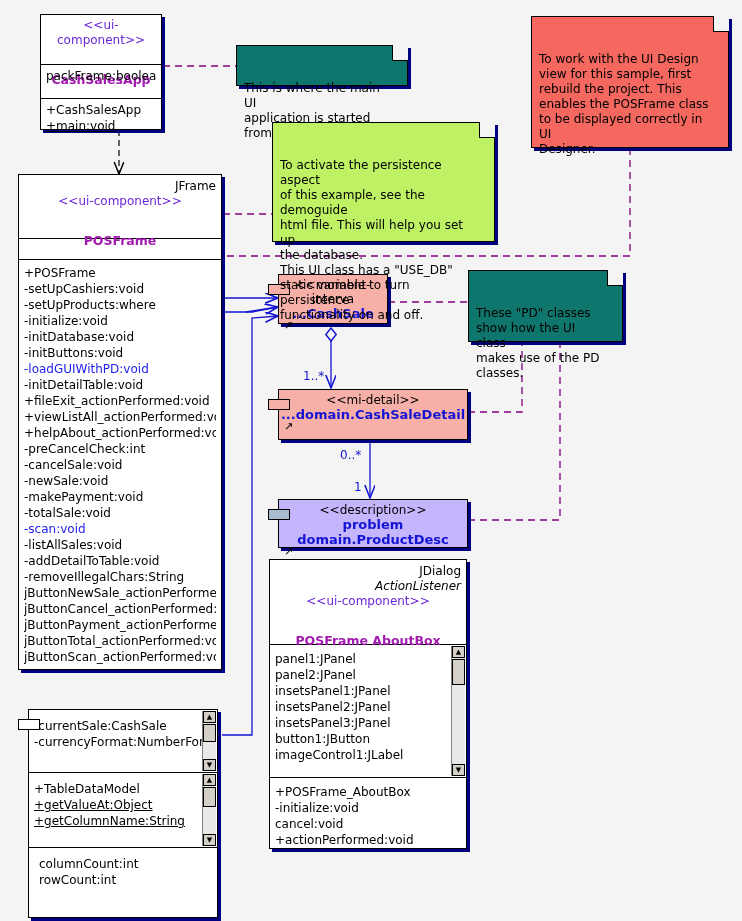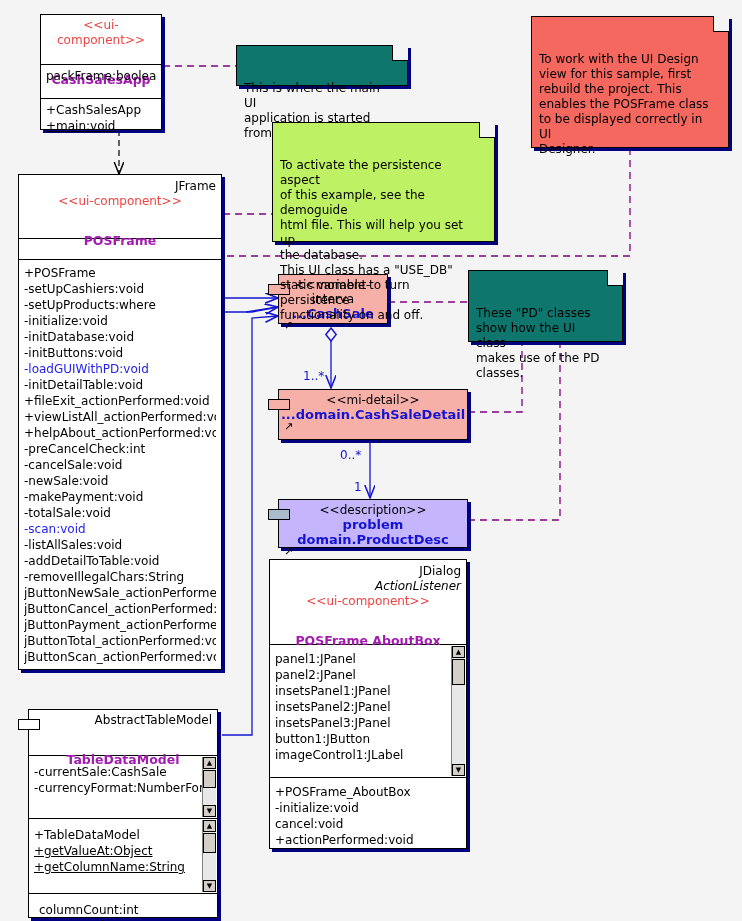--- a/index.html
+++ b/index.html
@@ -28,21 +28,21 @@
     padding:3px 5px 4px 5px;
   }
   .uml .sec:last-child{border-bottom:none;}
   .hdr{text-align:center;line-height:15px;}
   .hdr .super{
     display:block;text-align:right;font-size:12px;color:#000;
   }
   .hdr .iface{
     display:block;text-align:right;font-size:12px;color:#000;font-style:italic;
   }
-  .hdr .stereo{display:block;font-size:12px;color:#ef4444;}
+  .hdr .stereo{display:block;font-size:12px;color:#6d28d9;}
   .hdr .cname{display:block;font-size:12.5px;font-weight:bold;color:#a21caf;margin-top:24px;}
   .memb{font-size:12px;line-height:16px;color:#000;white-space:nowrap;overflow:hidden;}
   .memb.blue{color:#2222ee;}
   .memb.ul{text-decoration:underline;}
 
   
   .pd{
     position:absolute;
     border:1px solid #000000;
     box-sizing:border-box;
@@ -273,24 +273,20 @@
     <div class="sec" style="padding-top:6px;">
       <div class="memb">+POSFrame_AboutBox</div>
       <div class="memb">-initialize:void</div>
       <div class="memb">cancel:void</div>
       <div class="memb">+actionPerformed:void</div>
     </div>
   </div>
 
   <div class="uml" id="cls-tdm" style="left:28px;top:709px;width:190px;height:209px;">
     <span class="tabwhite"></span>
-    <div class="sec hdr" style="height:38px;padding-top:3px;">
-      <span class="super">AbstractTableModel</span>
-      <span class="cname">TableDataModel</span>
-    </div>
     <div class="sec" style="height:50px;position:relative;overflow:hidden;padding-top:8px;">
       <div class="memb">-currentSale:CashSale</div>
       <div class="memb">-currencyFormat:NumberForm</div>
       <div class="scroll">
         <div class="sbtn up">▲</div>
         <div class="sthumb" style="height:18px;"></div>
         <div class="sbtn dn">▼</div>
       </div>
     </div>
     <div class="sec" style="height:62px;position:relative;overflow:hidden;padding-top:8px;">

